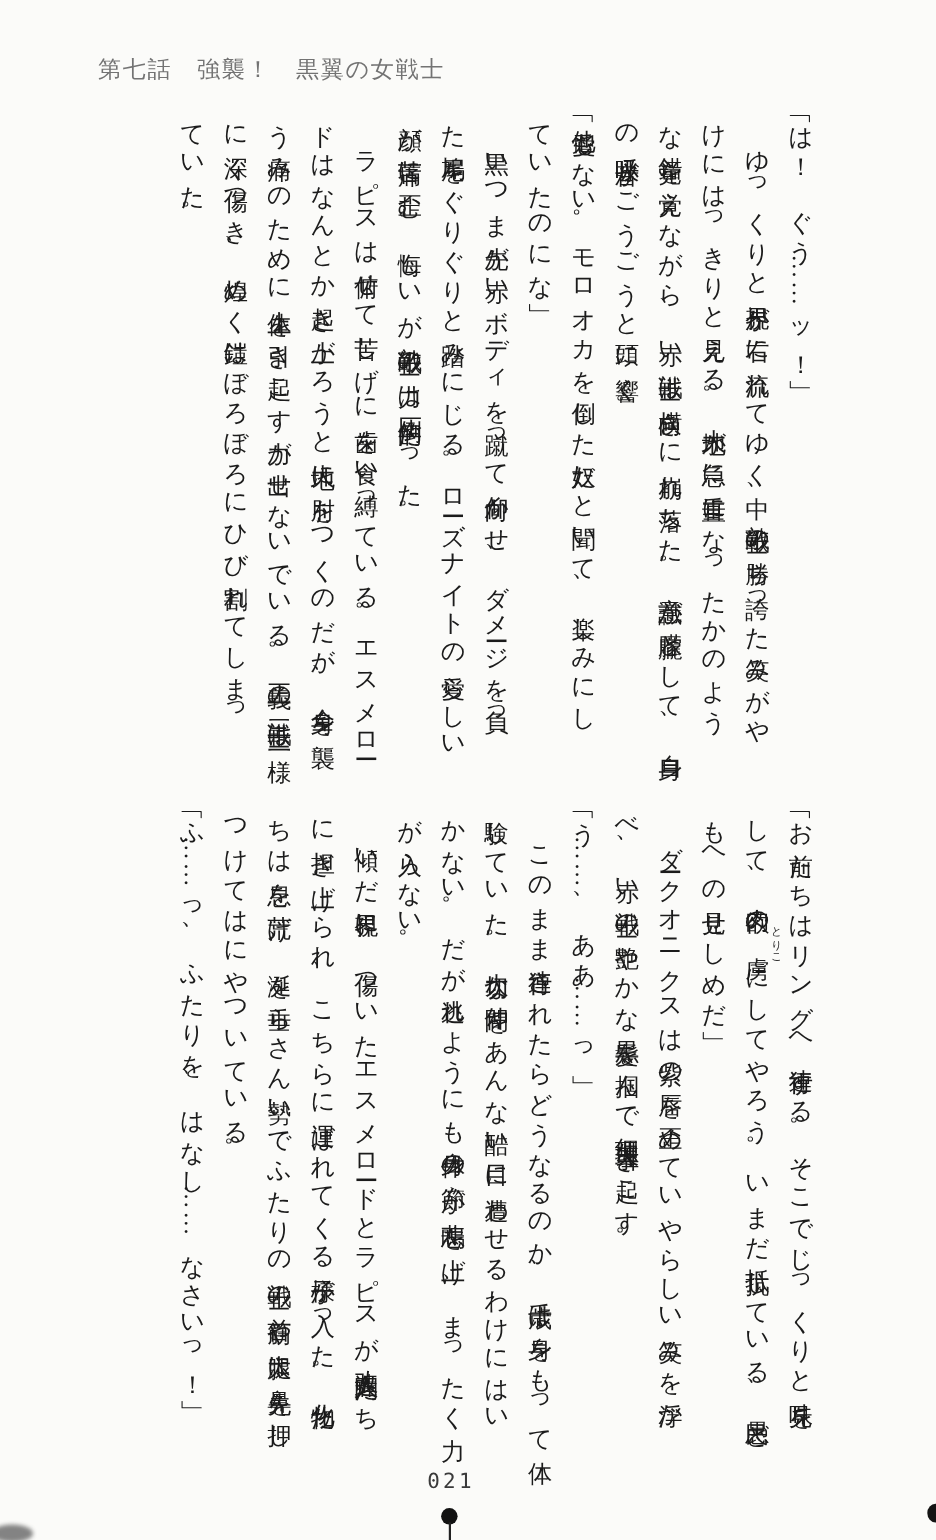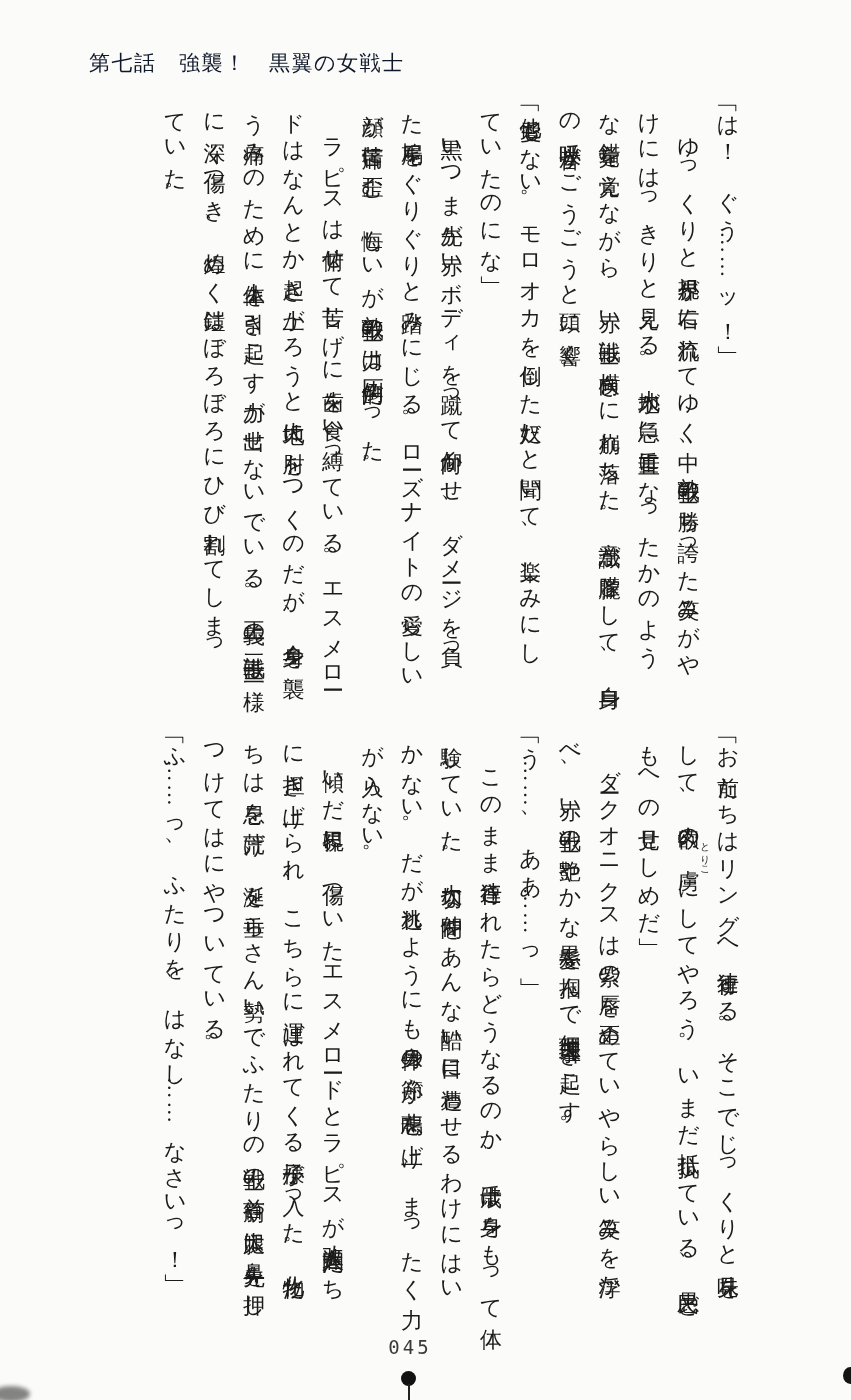--- a/index.html
+++ b/index.html
@@ -12,21 +12,21 @@
     font-family: "Liberation Serif", "DejaVu Serif", serif;
     color: #1b1b1b;
   }
   .chapter-title {
     position: absolute;
     top: 49px;
     left: 89px;
     font-size: 21px;
     letter-spacing: 1.5px;
     white-space: pre;
-    color: #0f172a;
+    color: #737373;
   }
   .vtext {
     position: absolute;
     right: 103px;
     width: 678px;
     writing-mode: vertical-rl;
     text-orientation: mixed;
     font-size: 22px;
     line-height: 39.5px;
     letter-spacing: 2.3px;
@@ -107,20 +107,20 @@
 
   <div class="vtext bottom-block">
       <p>「お前たちはリングへ連行する。そこでじっくりと味見をして、肉欲の<ruby>虜<rt>とりこ</rt></ruby>にしてやろう。いまだ抵抗している、愚民どもへの見せしめだ」</p>
       <p>　ダークオニクスは紫の唇を歪めていやらしい笑みを浮かべ、赤い戦士の艶やかな黒髪を掴んで無理矢理引き起こす。</p>
       <p>「う……、ああ……っ」</p>
       <p>　このまま連行されたらどうなるのか、千歳は身をもって体験していた。大切な仲間をあんな酷い目に遭わせるわけにはいかない。だが逃れようにも身体の節々が悲鳴を上げ、まったく力が入らない。</p>
       <p>　傾いだ視界に、傷ついたエスメロードとラピスが改造人間たちに担ぎ上げられ、こちらに運ばれてくる様子が入った。化物たちは息を荒げ、涎を垂らさん勢いでふたりの戦士の首筋や太腿に鼻先を押しつけてはにやついている。</p>
       <p>「ふ……っ、ふたりを、はなし……なさいっ！」</p>
     </div>
 
-  <div class="page-number">045</div>
+  <div class="page-number">021</div>
 
   <div class="trim-mark-dot"></div>
   <div class="trim-mark-line"></div>
   <div class="scan-artifact-right"></div>
   <div class="scan-artifact-left"></div>
 
 </div>
 
 </body></html>

